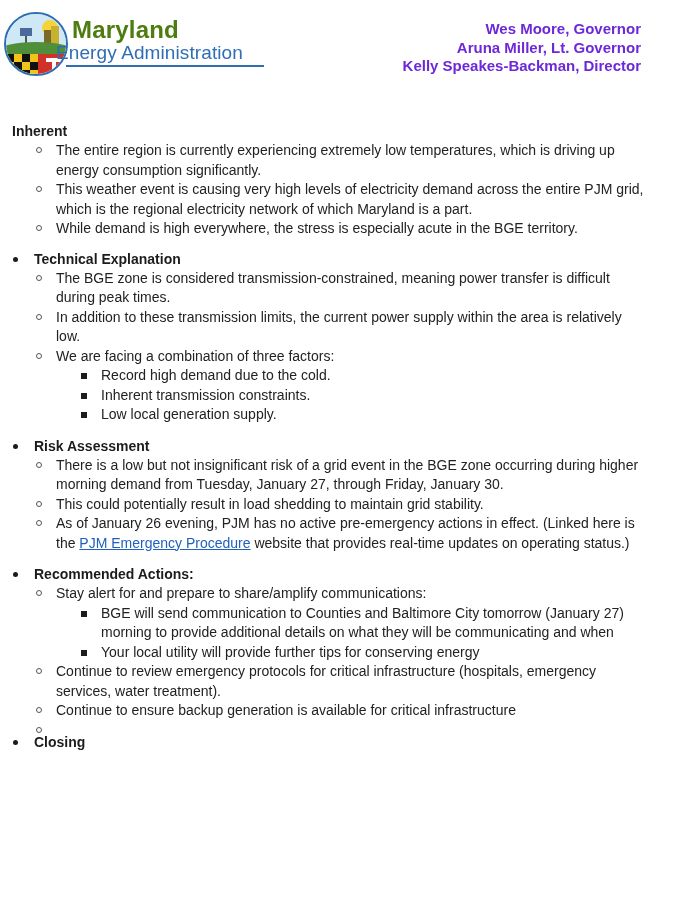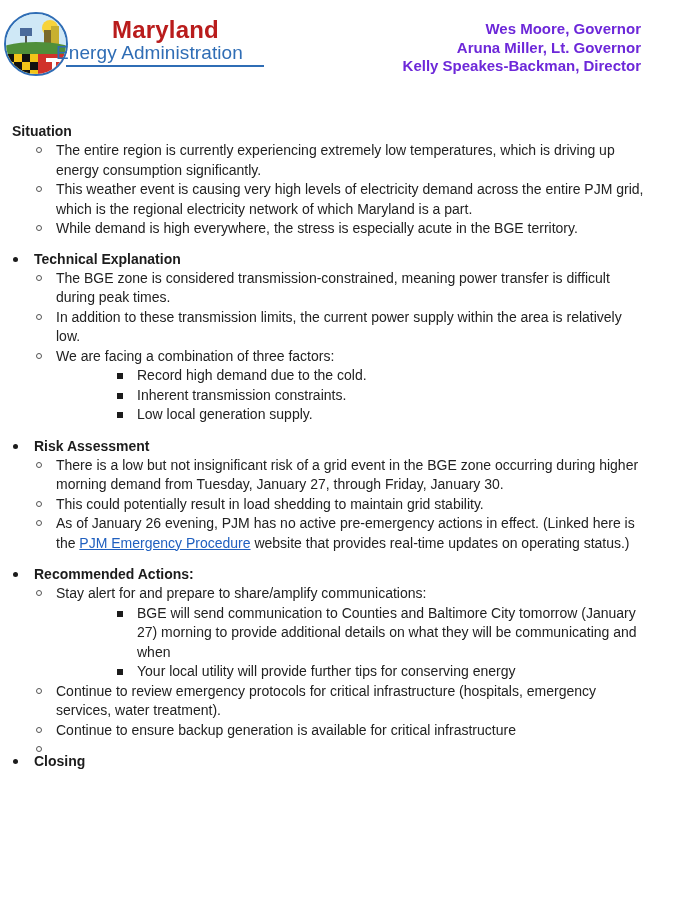--- a/index.html
+++ b/index.html
@@ -11,21 +11,21 @@
 
     
     .header { position: absolute; top: 0; left: 0; width: 679px; height: 90px; }
     .logo { position: absolute; left: 2px; top: 12px; width: 260px; height: 70px; }
     .logo-circle {
       position: absolute; left: 2px; top: 0; width: 64px; height: 64px;
       border-radius: 50%; border: 2px solid #2f6db5; overflow: hidden; background: #d9ecf7;
     }
     .logo-name {
       position: absolute; left: 70px; top: 5px; font-size: 24px; font-weight: bold;
-      color: #b91c1c; letter-spacing: 0.2px; line-height: 26px; margin-left: 40px;
+      color: #4d7c0f; letter-spacing: 0.2px; line-height: 26px;
     }
     .logo-sub {
       position: absolute; left: 54px; top: 30px; font-size: 19px; color: #2f6db5;
       line-height: 22px; letter-spacing: 0.1px;
     }
     .logo-rule {
       position: absolute; left: 64px; top: 53px; width: 198px; height: 2px; background: #2f6db5;
     }
     .officials {
       position: absolute; right: 38px; top: 20px; text-align: right;
@@ -46,21 +46,21 @@
     .l2 {
       position: relative; padding-left: 56px; padding-right: 30px;
       font-size: 14px; line-height: 19.5px; color: #222;
     }
     .circ {
       position: absolute; left: 36px; top: 6px; width: 6px; height: 6px;
       border-radius: 50%; border: 1px solid #555;
     }
     .l3 {
       position: relative; padding-left: 101px; padding-right: 24px;
-      font-size: 14px; line-height: 19.5px; color: #222; margin-left: 36px;
+      font-size: 14px; line-height: 19.5px; color: #222;
     }
     .sq {
       position: absolute; left: 81px; top: 7px; width: 6px; height: 6px; background: #1c1c1c;
     }
     .link { color: #1f5fbf; text-decoration: underline; cursor: pointer; }
     .gap-s { height: 11px; }
     .gap-m { height: 12px; }
   </style>
 </head>
 <body>
@@ -91,21 +91,21 @@
     <div class="officials">
       <div>Wes Moore, Governor</div>
       <div>Aruna Miller, Lt. Governor</div>
       <div>Kelly Speakes-Backman, Director</div>
     </div>
   </div>
 
   <div class="content">
 
     <div class="section">
-      <div class="sec-head plain">Situation</div>
+      <div class="sec-head plain">Inherent</div>
       <div class="l2"><span class="circ"></span><span>The entire region is currently experiencing extremely low temperatures, which is driving up energy consumption significantly.</span></div>
       <div class="l2"><span class="circ"></span><span>This weather event is causing very high levels of electricity demand across the entire PJM grid, which is the regional electricity network of which Maryland is a part.</span></div>
       <div class="l2"><span class="circ"></span><span>While demand is high everywhere, the stress is especially acute in the BGE territory.</span></div>
     </div>
     <div class="gap-s"></div>
 
     <div class="section">
       <div class="sec-head bulleted"><span class="dot"></span><span>Technical Explanation</span></div>
       <div class="l2"><span class="circ"></span><span>The BGE zone is considered transmission-constrained, meaning power transfer is difficult during peak times.</span></div>
       <div class="l2"><span class="circ"></span><span>In addition to these transmission limits, the current power supply within the area is relatively low.</span></div>

